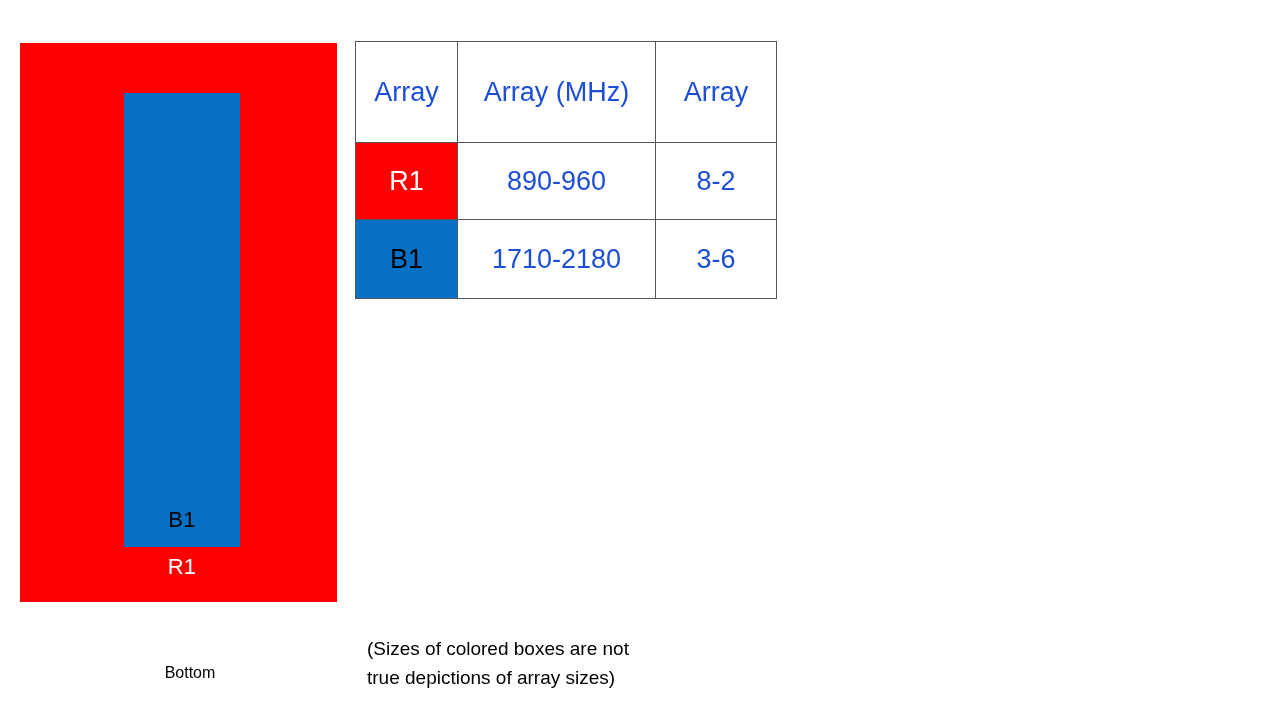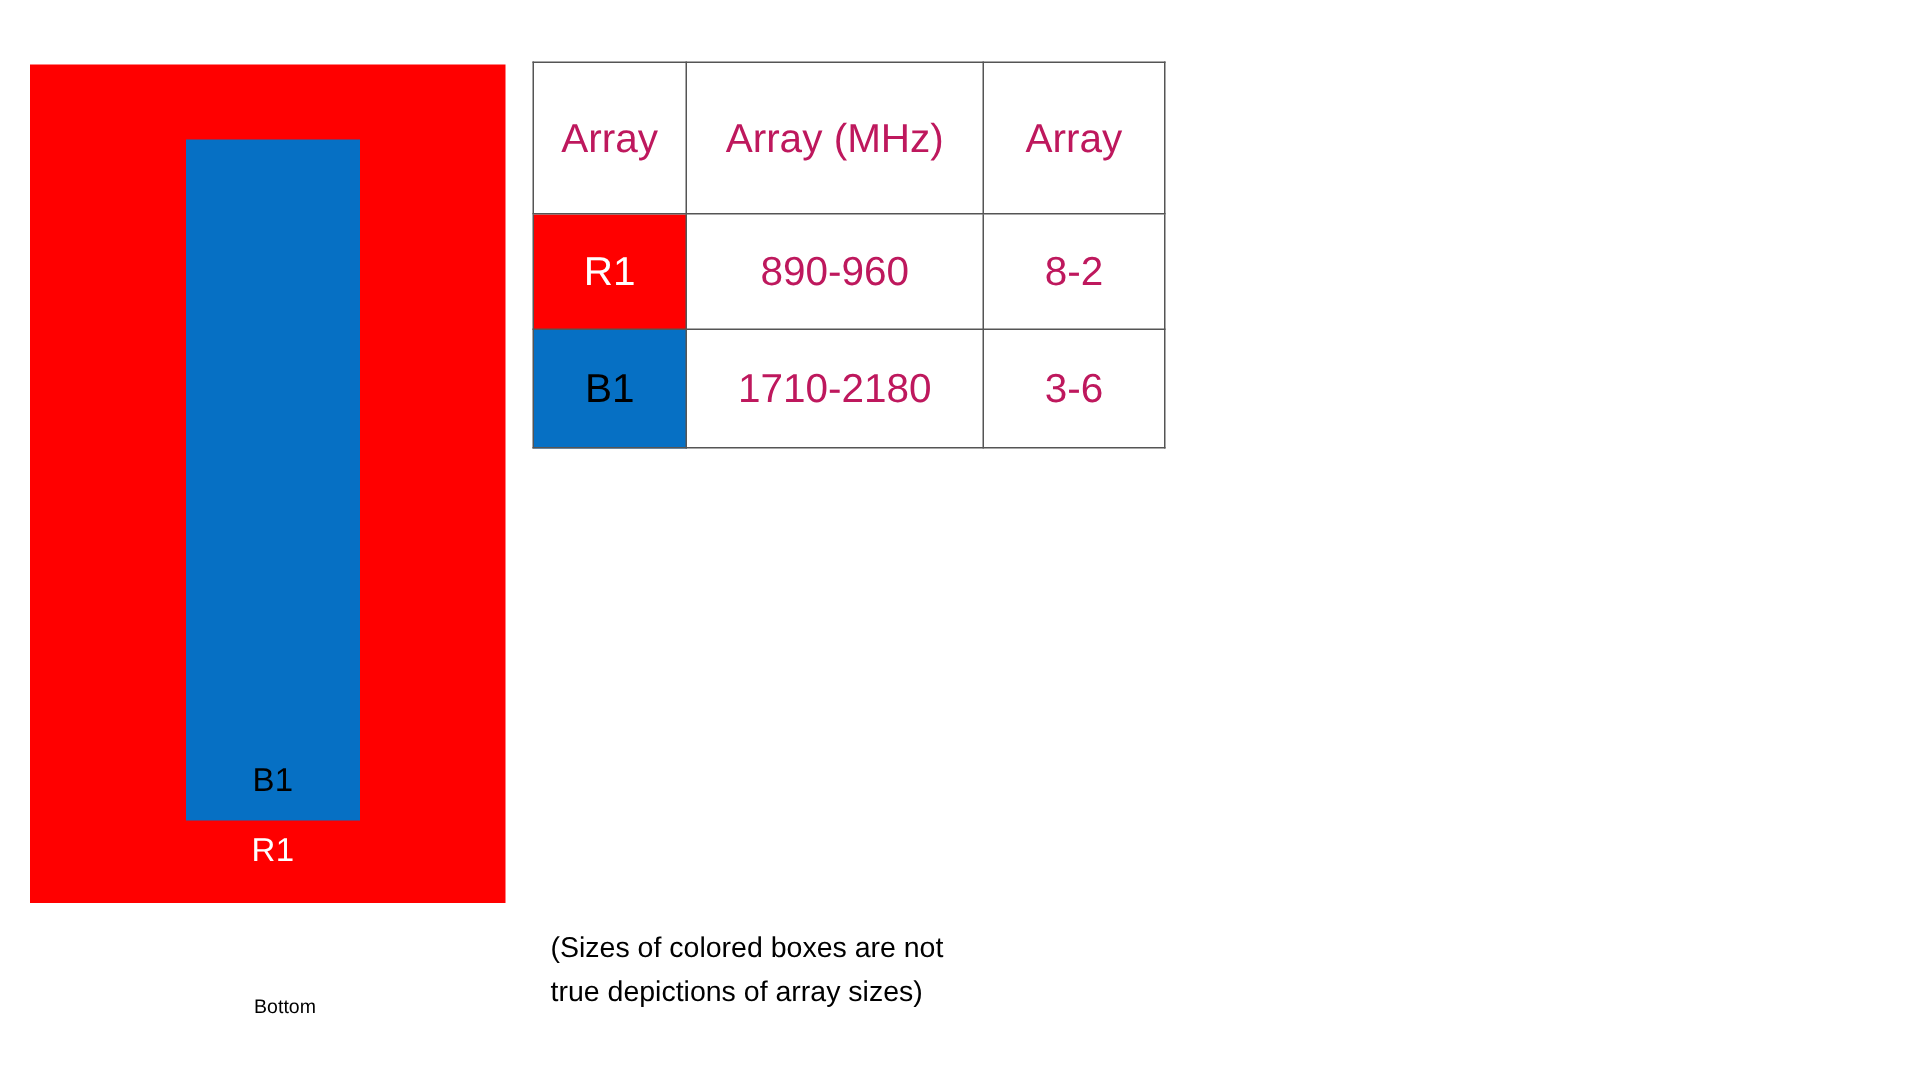--- a/index.html
+++ b/index.html
@@ -59,39 +59,39 @@
     top: 513px;
     color: #ffffff;
   }
 
   #bottom-label {
     position: absolute;
     left: 20px;
     top: 663px;
     width: 340px;
     text-align: center;
-    font-size: 13px;
+    font-size: 16px;
     line-height: 1.2;
     color: #000000;
   }
 
   
   #array-table {
     position: absolute;
     left: 355px;
     top: 41px;
     border-collapse: collapse;
     table-layout: fixed;
   }
   #array-table td {
     border: 1.5px solid #555555;
     text-align: center;
     vertical-align: middle;
     font-size: 27px;
-    color: #be185d;
+    color: #1d4ed8;
     padding: 0;
   }
   .col-array  { width: 101px; }
   .col-freq   { width: 197px; }
   .col-conns  { width: 120px; }
   .row-head td { height: 100px; }
   .row-r1 td   { height: 76px; }
   .row-b1 td   { height: 78px; }
 
   .cell-red {
@@ -100,21 +100,21 @@
   }
   .cell-blue {
     background: #0670c4;
     color: #000000 !important;
   }
 
   
   #note {
     position: absolute;
     left: 367px;
-    top: 618px;
+    top: 634px;
     width: 380px;
     font-size: 19px;
     line-height: 1.55;
     color: #000000;
   }
   #note div { white-space: pre; }
 </style>
 </head>
 <body>
 

